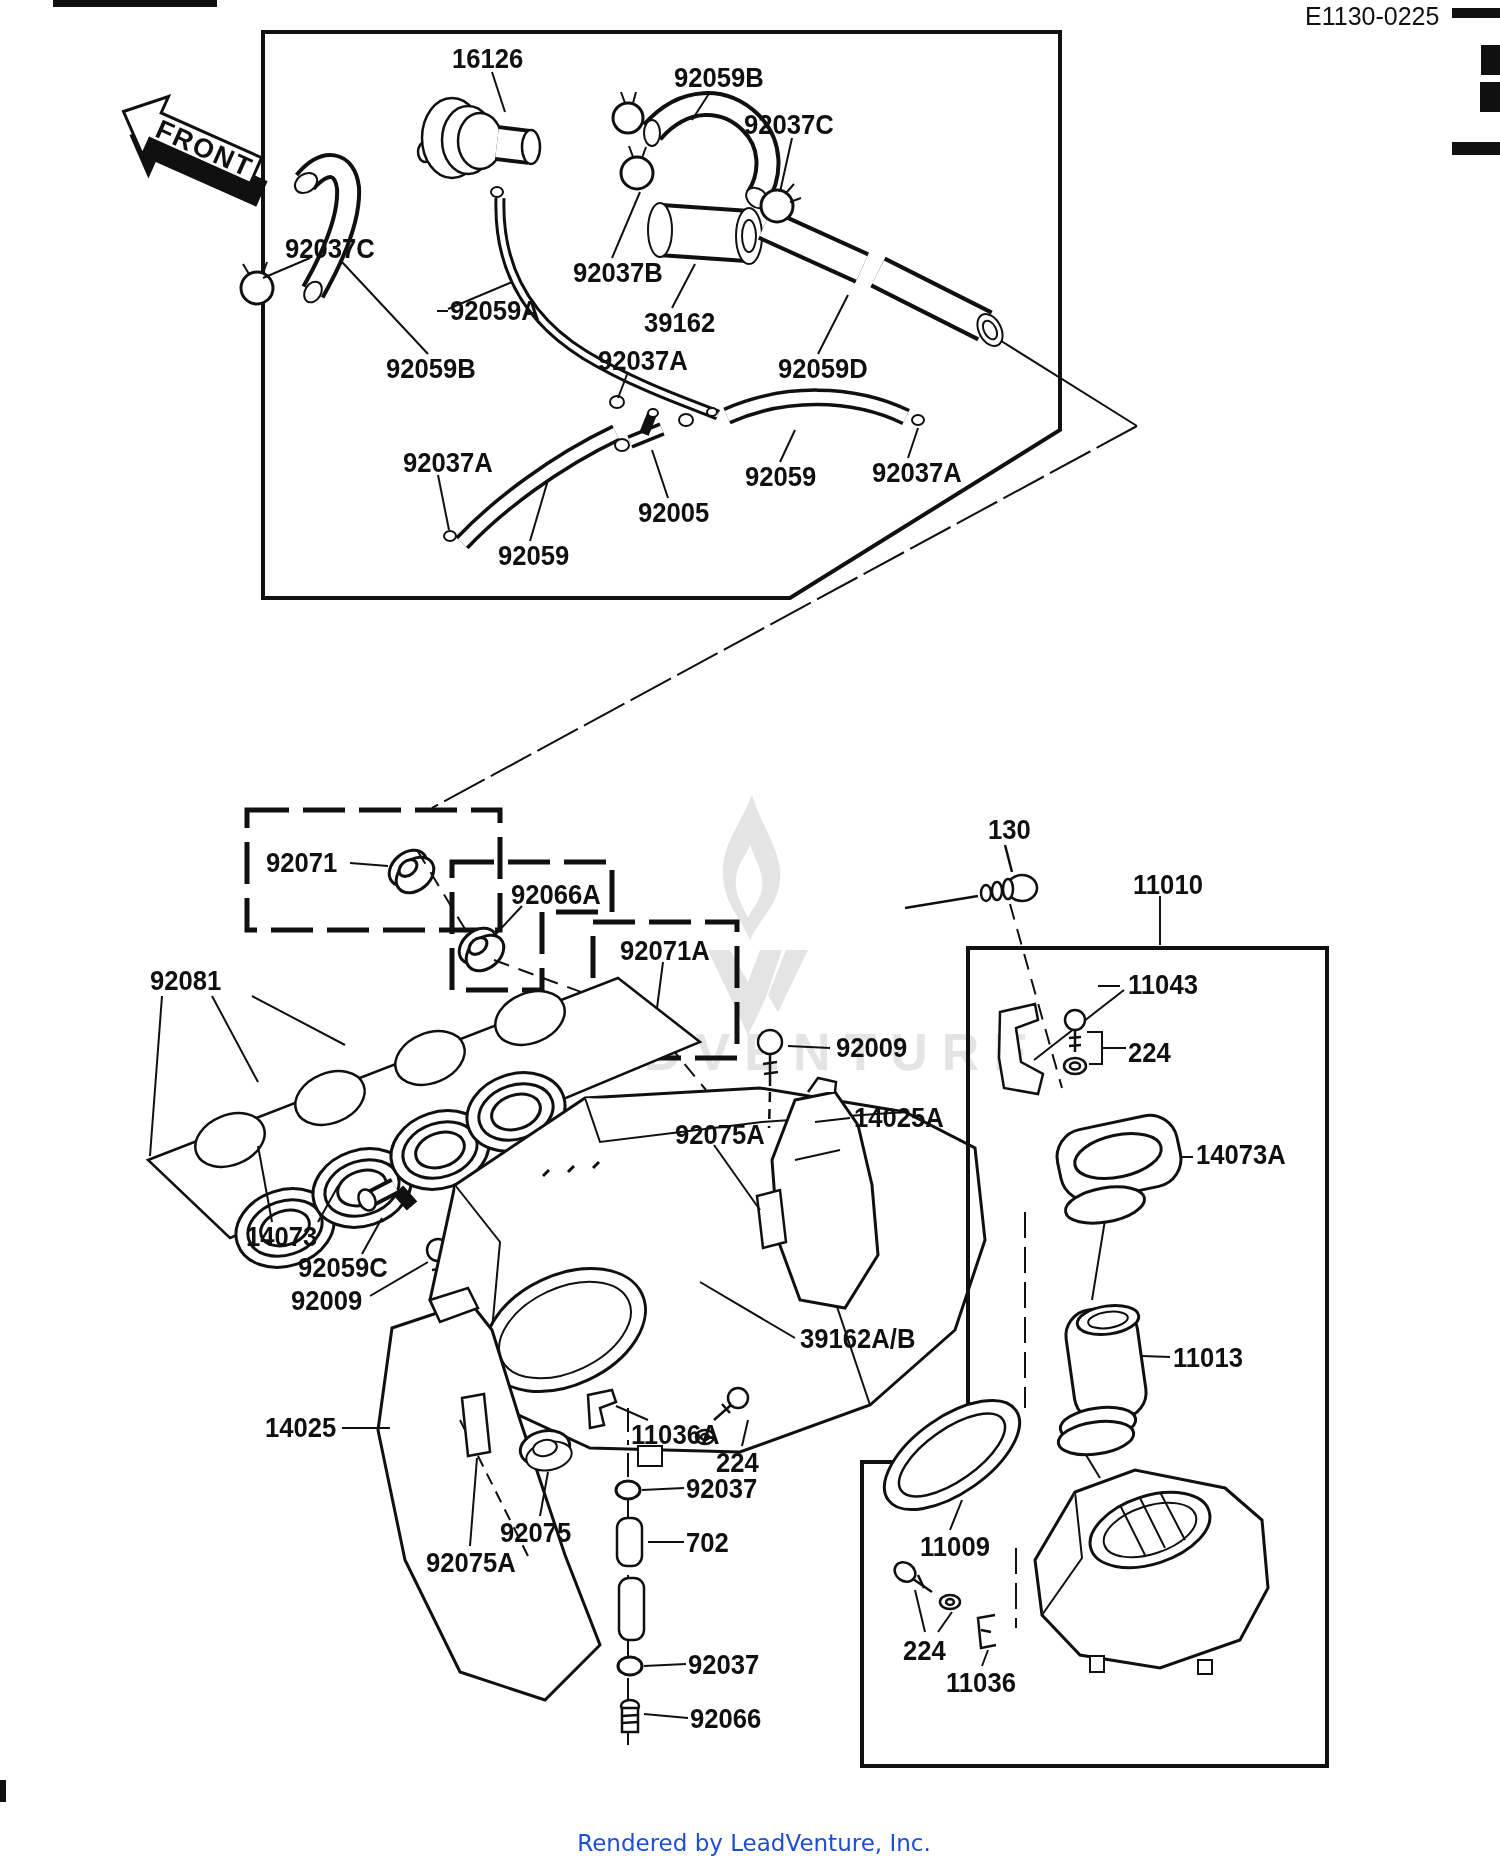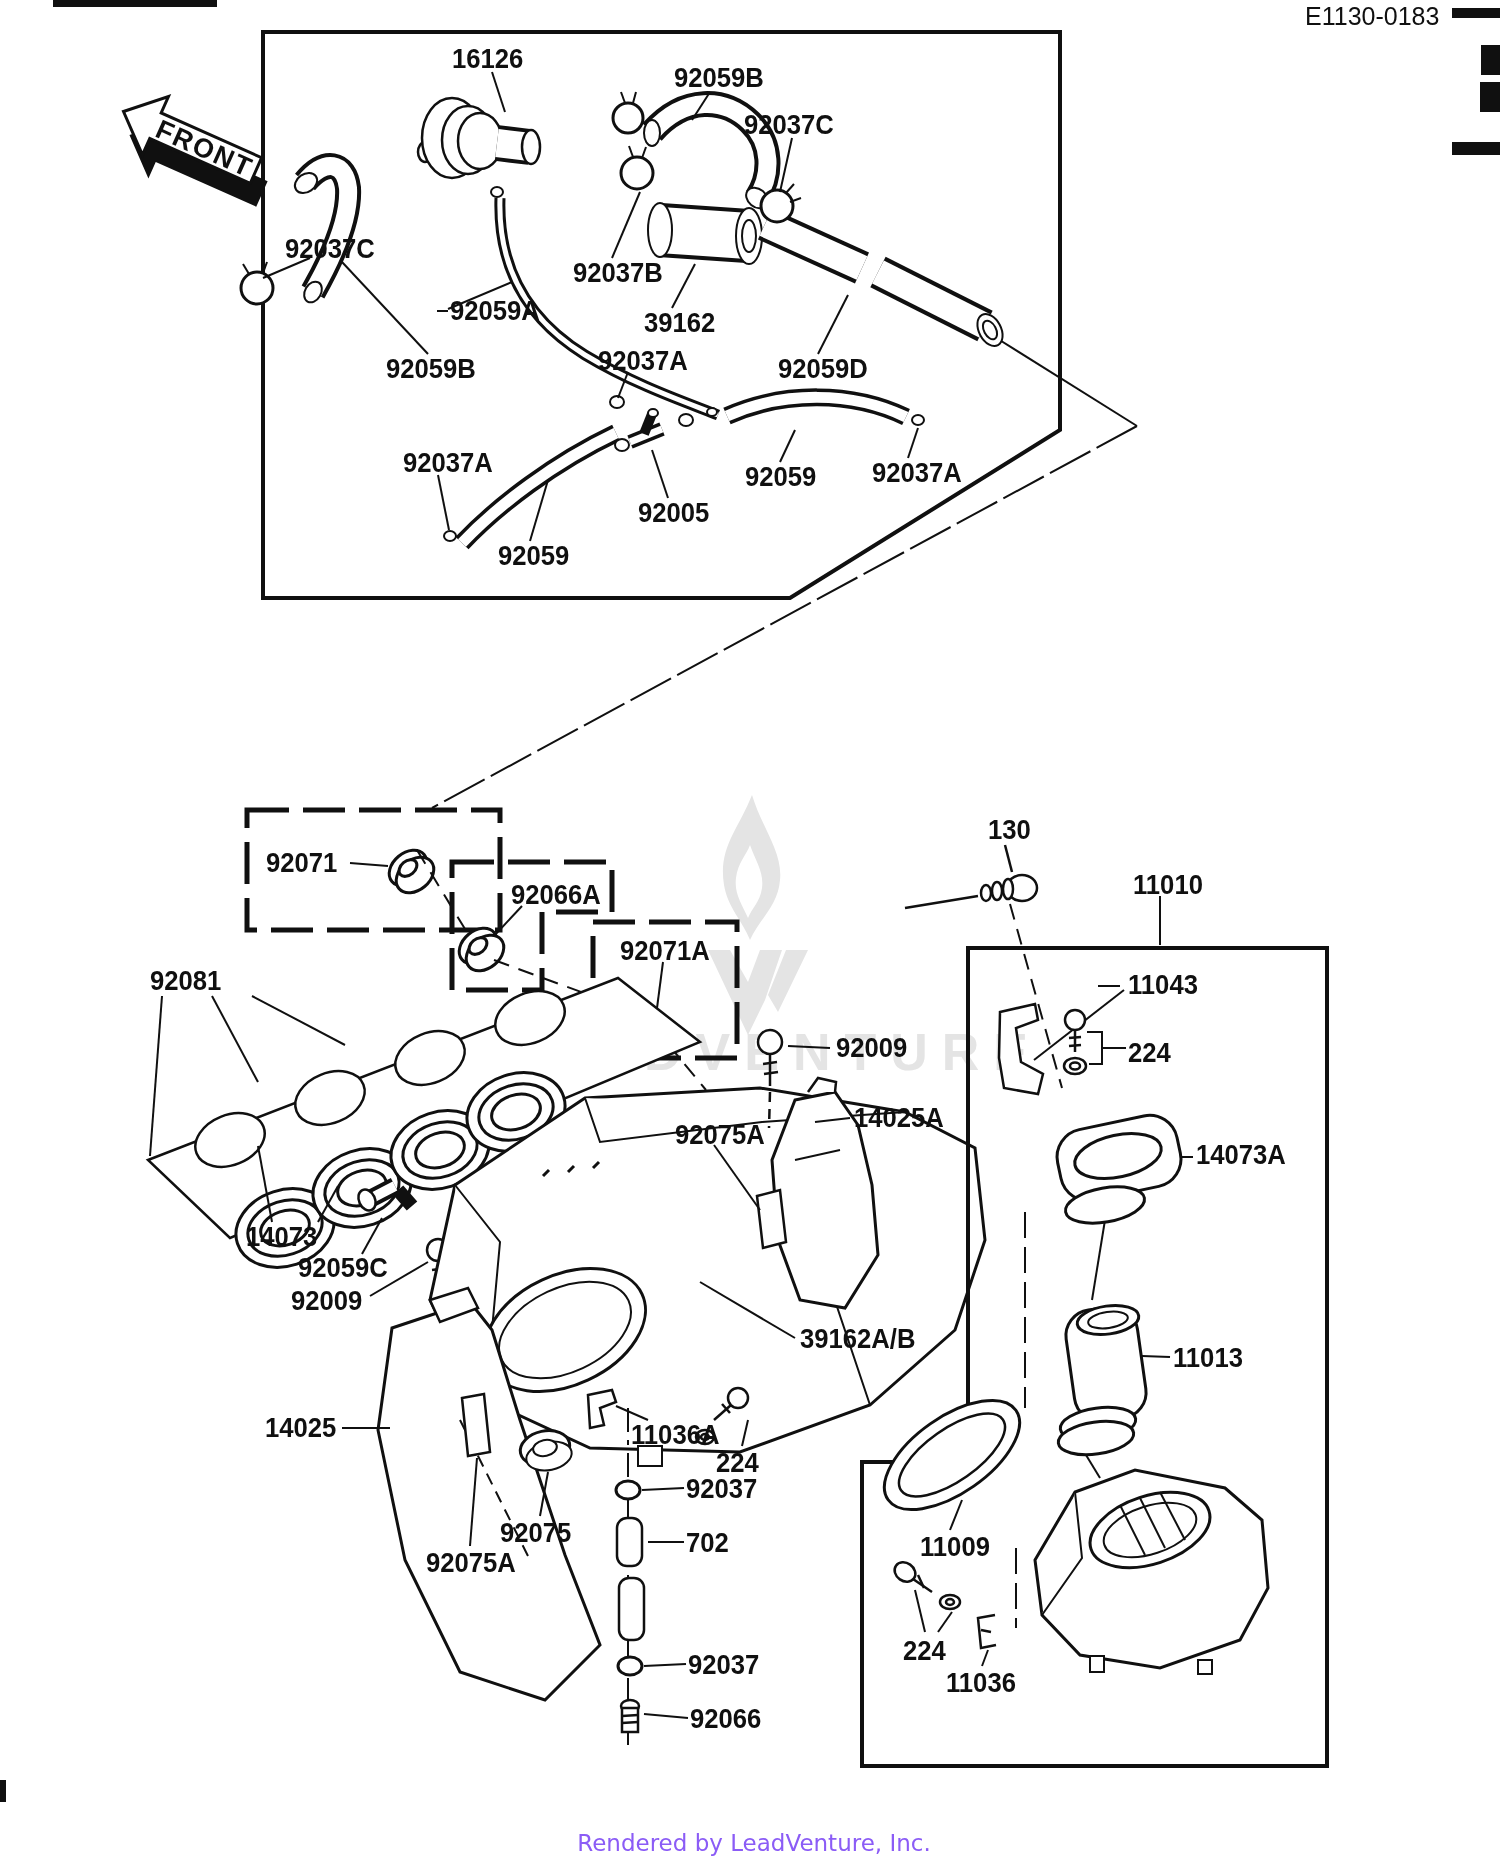--- a/index.html
+++ b/index.html
@@ -3,21 +3,21 @@
 <meta charset="utf-8">
 <style>
   html,body{margin:0;padding:0;background:#fff;}
   #page{position:relative;width:1500px;height:1870px;background:#ffffff;overflow:hidden;
         font-family:"Liberation Sans",sans-serif;}
   #art{position:absolute;left:0;top:0;width:1500px;height:1870px;}
   .part-label{position:absolute;font:600 27px "Liberation Sans",sans-serif;color:#101010;
               white-space:nowrap;transform:scaleX(.95);transform-origin:left top;}
   .doc-code{position:absolute;left:1305px;top:2px;font:400 25px "Liberation Sans",sans-serif;color:#101010;}
   .footer-text{position:absolute;left:8px;right:0;top:1830px;text-align:center;
-               font:400 23px "DejaVu Sans",sans-serif;color:#8b5cf6;}
+               font:400 23px "DejaVu Sans",sans-serif;color:#1d4ed8;}
   .wm-text{position:absolute;left:498px;top:1022px;font:700 52px "Liberation Sans",sans-serif;
            letter-spacing:14px;color:#e4e4e4;}
   .wm-logo{position:absolute;left:690px;top:790px;}
   svg text.front-txt{font:700 27px "Liberation Sans",sans-serif;letter-spacing:2px;fill:#101010;}
 </style>
 </head>
 <body>
 
 <div id="page">
 
@@ -401,21 +401,21 @@
         <line x1="918" y1="1575" x2="924" y2="1588"></line>
         <ellipse cx="950" cy="1602" rx="10" ry="7"></ellipse>
         <ellipse cx="950" cy="1602" rx="4" ry="3"></ellipse>
       </g>
       <g fill="#ffffff" stroke-width="2.5">
         <path d="M995,1615 L978,1618 L981,1648 L996,1645 M981,1630 L991,1632"></path>
       </g>
     </g>
   </svg>
 
-  <div class="doc-code">E1130-0183</div>
+  <div class="doc-code">E1130-0225</div>
   <div>
       <div class="part-label" style="left: 452px; top: 44px;">16126</div>
       <div class="part-label" style="left: 674px; top: 63px;">92059B</div>
       <div class="part-label" style="left: 744px; top: 110px;">92037C</div>
       <div class="part-label" style="left: 285px; top: 234px;">92037C</div>
       <div class="part-label" style="left: 573px; top: 258px;">92037B</div>
       <div class="part-label" style="left: 450px; top: 296px;">92059A</div>
       <div class="part-label" style="left: 644px; top: 308px;">39162</div>
       <div class="part-label" style="left: 598px; top: 346px;">92037A</div>
       <div class="part-label" style="left: 778px; top: 354px;">92059D</div>

